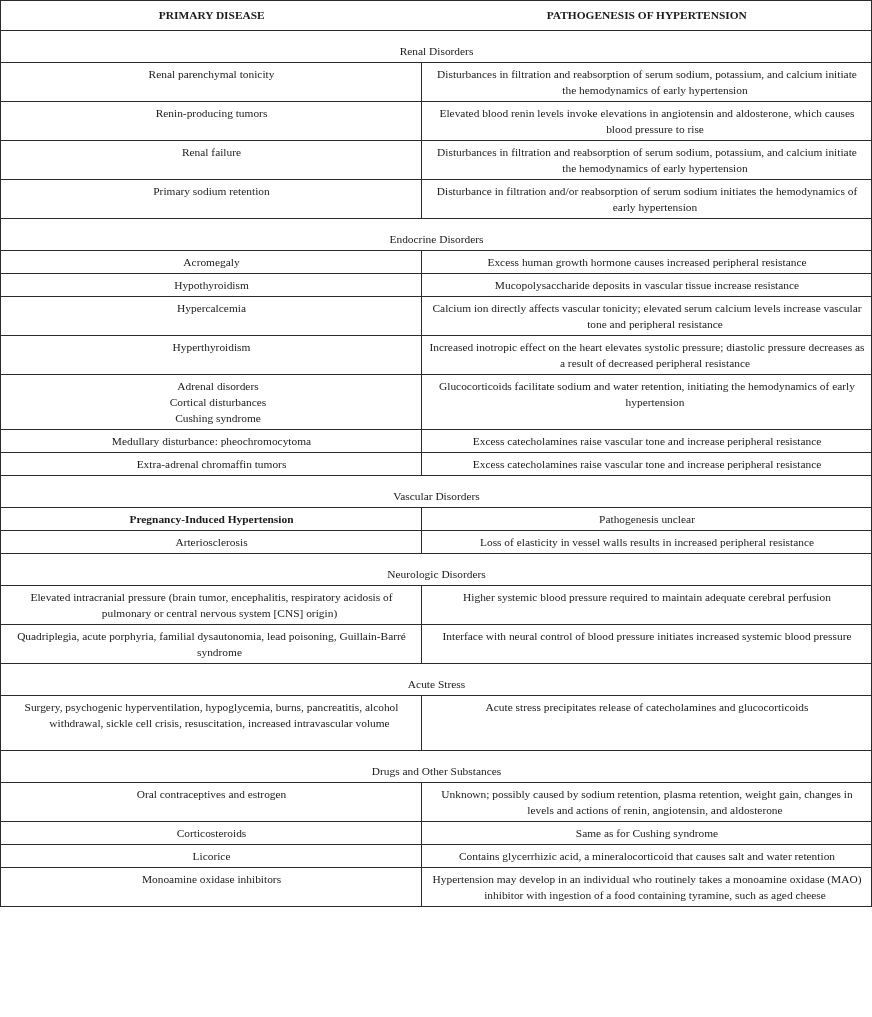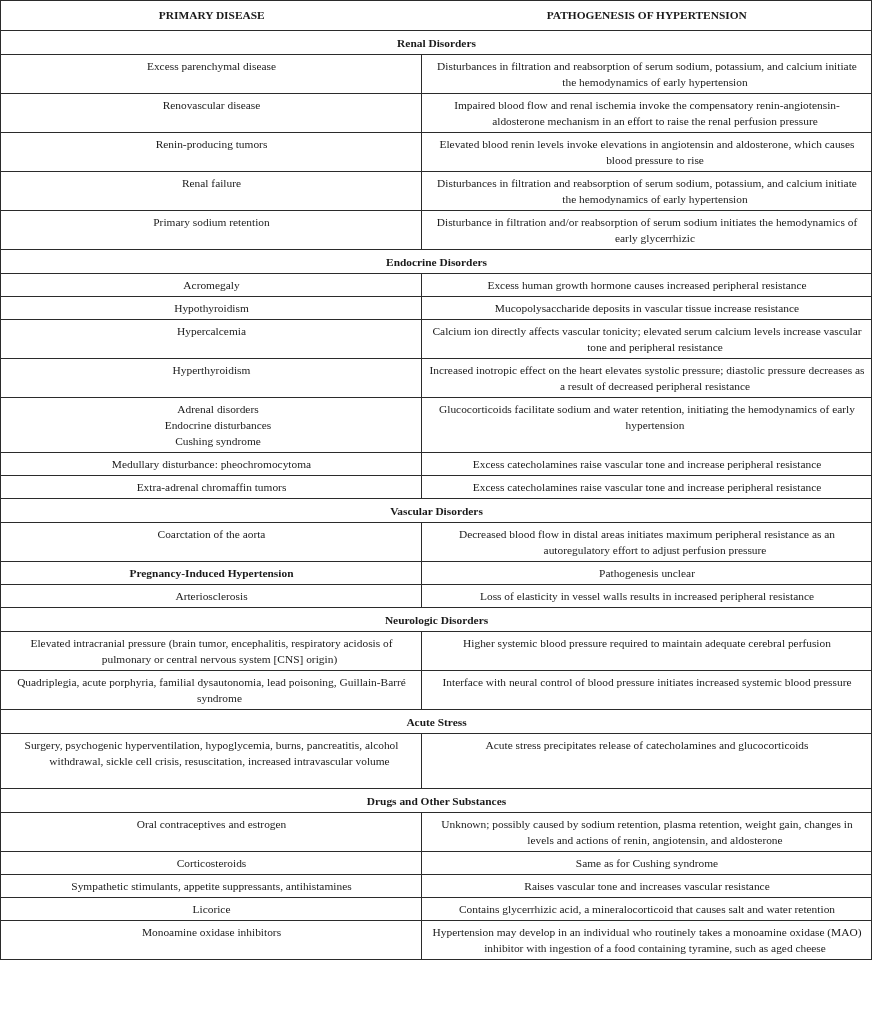--- a/index.html
+++ b/index.html
@@ -23,21 +23,21 @@
   }
   th {
     font-weight: bold;
     padding-top: 6px;
     padding-bottom: 7px;
     font-size: 11.4px;
     letter-spacing: 0;
   }
   th.h1 { border-right: none; }
   th.h2 { border-left: none; }
-  td.section { padding-top: 4px; padding-bottom: 3px; font-weight: bold; }
+  td.section { padding-top: 12px; padding-bottom: 3px; }
   .hang { padding-left: 23px; text-indent: -16px; }
   td.nested { padding-left: 20px; }
   .bold { font-weight: bold; }
   tr.r1 td { height: 16px; margin-left: 32px; }
   tr.r2 td { height: 32px; }
   tr.r3 td { height: 48px; }
   .line { display: block; }
 </style>
 </head>
 <body>
@@ -52,38 +52,34 @@
       <th class="h1">PRIMARY DISEASE</th>
       <th class="h2">PATHOGENESIS OF HYPERTENSION</th>
     </tr>
   </thead>
   <tbody>
 
     <tr>
         <td class="section" colspan="2">Renal Disorders</td>
       </tr>
     <tr class="r2">
-        <td>Excess parenchymal disease</td>
+        <td>Renal parenchymal tonicity</td>
         <td class="hang">Disturbances in filtration and reabsorption of serum sodium, potassium, and calcium initiate the hemodynamics of early hypertension</td>
-      </tr>
-    <tr class="r2">
-        <td>Renovascular disease</td>
-        <td class="hang">Impaired blood flow and renal ischemia invoke the compensatory renin-angiotensin-aldosterone mechanism in an effort to raise the renal perfusion pressure</td>
       </tr>
     <tr class="r2">
         <td>Renin-producing tumors</td>
         <td class="hang">Elevated blood renin levels invoke elevations in angiotensin and aldosterone, which causes blood pressure to rise</td>
       </tr>
     <tr class="r2">
         <td>Renal failure</td>
         <td class="hang">Disturbances in filtration and reabsorption of serum sodium, potassium, and calcium initiate the hemodynamics of early hypertension</td>
       </tr>
     <tr class="r2">
         <td>Primary sodium retention</td>
-        <td class="hang">Disturbance in filtration and/or reabsorption of serum sodium initiates the hemodynamics of early glycerrhizic</td>
+        <td class="hang">Disturbance in filtration and/or reabsorption of serum sodium initiates the hemodynamics of early hypertension</td>
       </tr>
     <tr>
         <td class="section" colspan="2">Endocrine Disorders</td>
       </tr>
     <tr class="r1">
         <td>Acromegaly</td>
         <td class="hang">Excess human growth hormone causes increased peripheral resistance</td>
       </tr>
     <tr class="r1">
         <td>Hypothyroidism</td>
@@ -93,39 +89,35 @@
         <td>Hypercalcemia</td>
         <td class="hang">Calcium ion directly affects vascular tonicity; elevated serum calcium levels increase vascular tone and peripheral resistance</td>
       </tr>
     <tr class="r2">
         <td>Hyperthyroidism</td>
         <td class="hang">Increased inotropic effect on the heart elevates systolic pressure; diastolic pressure decreases as a result of decreased peripheral resistance</td>
       </tr>
     <tr class="r3">
       <td class="nested">
         <span class="line">Adrenal disorders</span>
-        <span class="line">Endocrine disturbances</span>
+        <span class="line">Cortical disturbances</span>
         <span class="line">Cushing syndrome</span>
       </td>
       <td class="hang">Glucocorticoids facilitate sodium and water retention, initiating the hemodynamics of early hypertension</td>
     </tr>
     <tr class="r1">
         <td>Medullary disturbance: pheochromocytoma</td>
         <td class="hang">Excess catecholamines raise vascular tone and increase peripheral resistance</td>
       </tr>
     <tr class="r1">
         <td>Extra-adrenal chromaffin tumors</td>
         <td class="hang">Excess catecholamines raise vascular tone and increase peripheral resistance</td>
       </tr>
     <tr>
         <td class="section" colspan="2">Vascular Disorders</td>
-      </tr>
-    <tr class="r2">
-        <td>Coarctation of the aorta</td>
-        <td class="hang">Decreased blood flow in distal areas initiates maximum peripheral resistance as an autoregulatory effort to adjust perfusion pressure</td>
       </tr>
     <tr class="r1">
         <td class="bold">Pregnancy-Induced Hypertension</td>
         <td class="hang">Pathogenesis unclear</td>
       </tr>
     <tr class="r1">
         <td>Arteriosclerosis</td>
         <td class="hang">Loss of elasticity in vessel walls results in increased peripheral resistance</td>
       </tr>
     <tr>
@@ -151,24 +143,20 @@
       </tr>
     <tr class="r2">
         <td>Oral contraceptives and estrogen</td>
         <td class="hang">Unknown; possibly caused by sodium retention, plasma retention, weight gain, changes in levels and actions of renin, angiotensin, and aldosterone</td>
       </tr>
     <tr class="r1">
         <td>Corticosteroids</td>
         <td class="hang">Same as for Cushing syndrome</td>
       </tr>
     <tr class="r1">
-        <td>Sympathetic stimulants, appetite suppressants, antihistamines</td>
-        <td class="hang">Raises vascular tone and increases vascular resistance</td>
-      </tr>
-    <tr class="r1">
         <td>Licorice</td>
         <td class="hang">Contains glycerrhizic acid, a mineralocorticoid that causes salt and water retention</td>
       </tr>
     <tr class="r2">
         <td>Monoamine oxidase inhibitors</td>
         <td class="hang">Hypertension may develop in an individual who routinely takes a monoamine oxidase (MAO) inhibitor with ingestion of a food containing tyramine, such as aged cheese</td>
       </tr>
   </tbody>
 </table>
 

